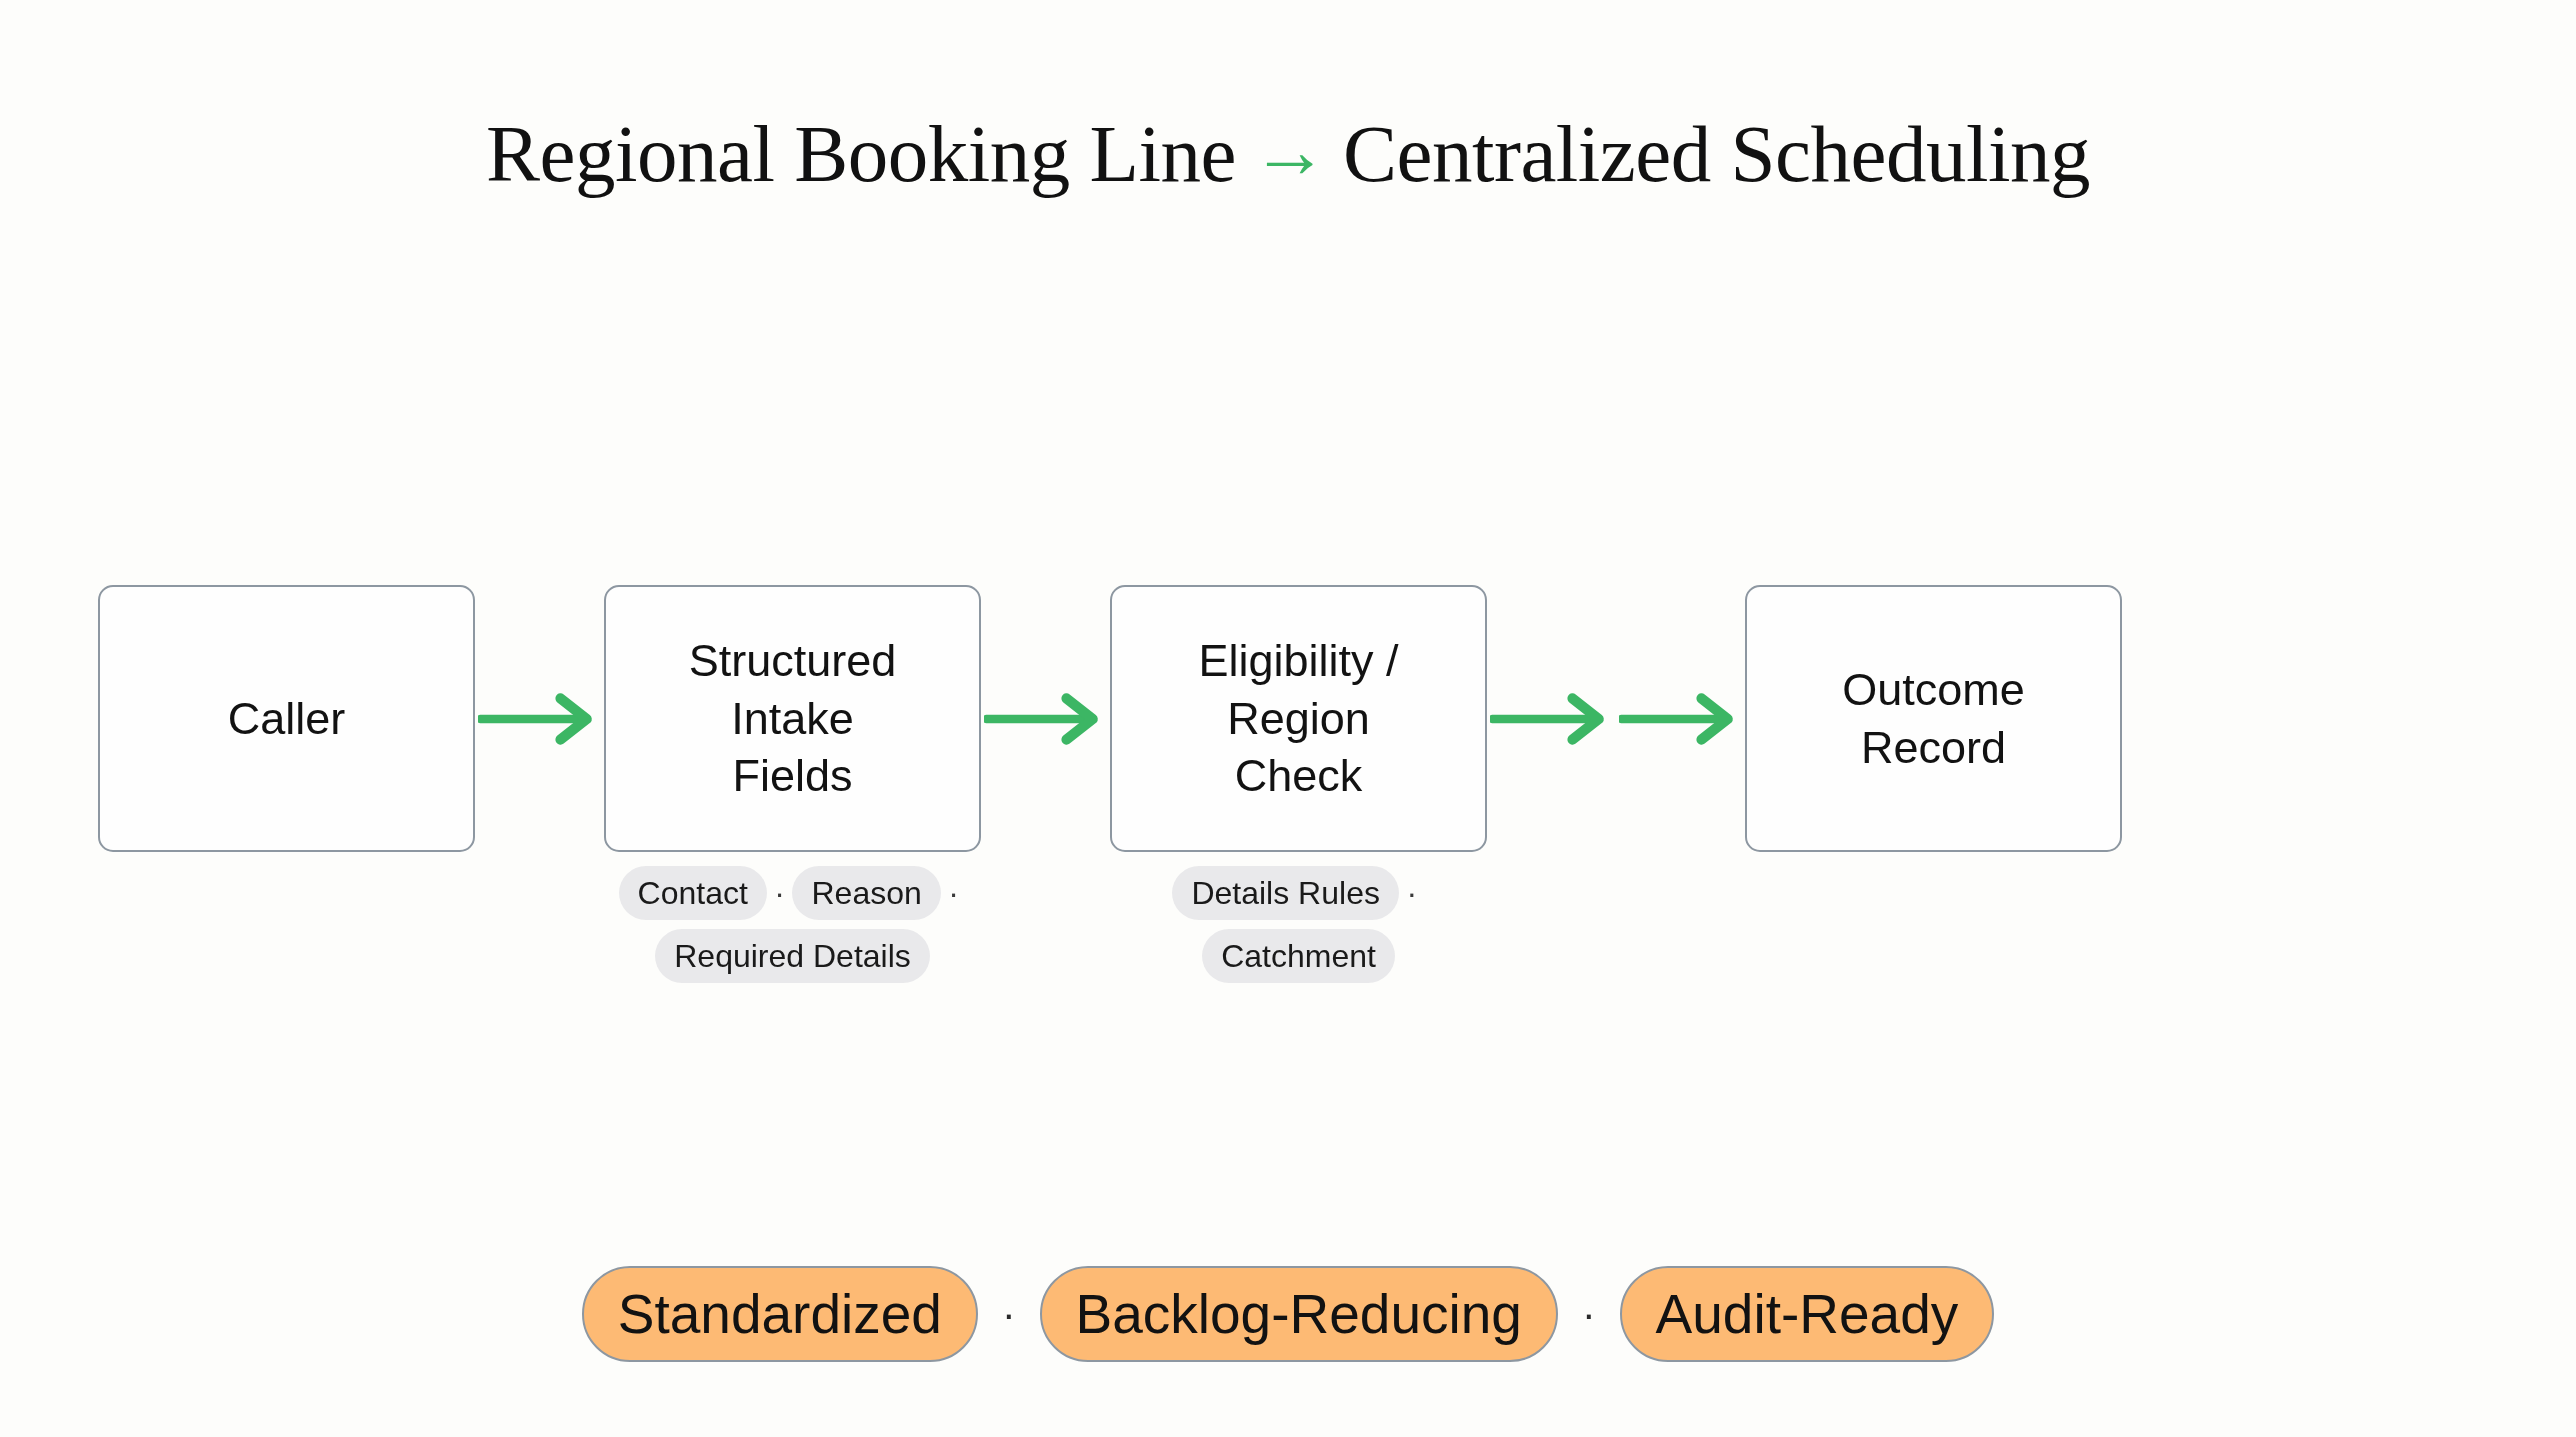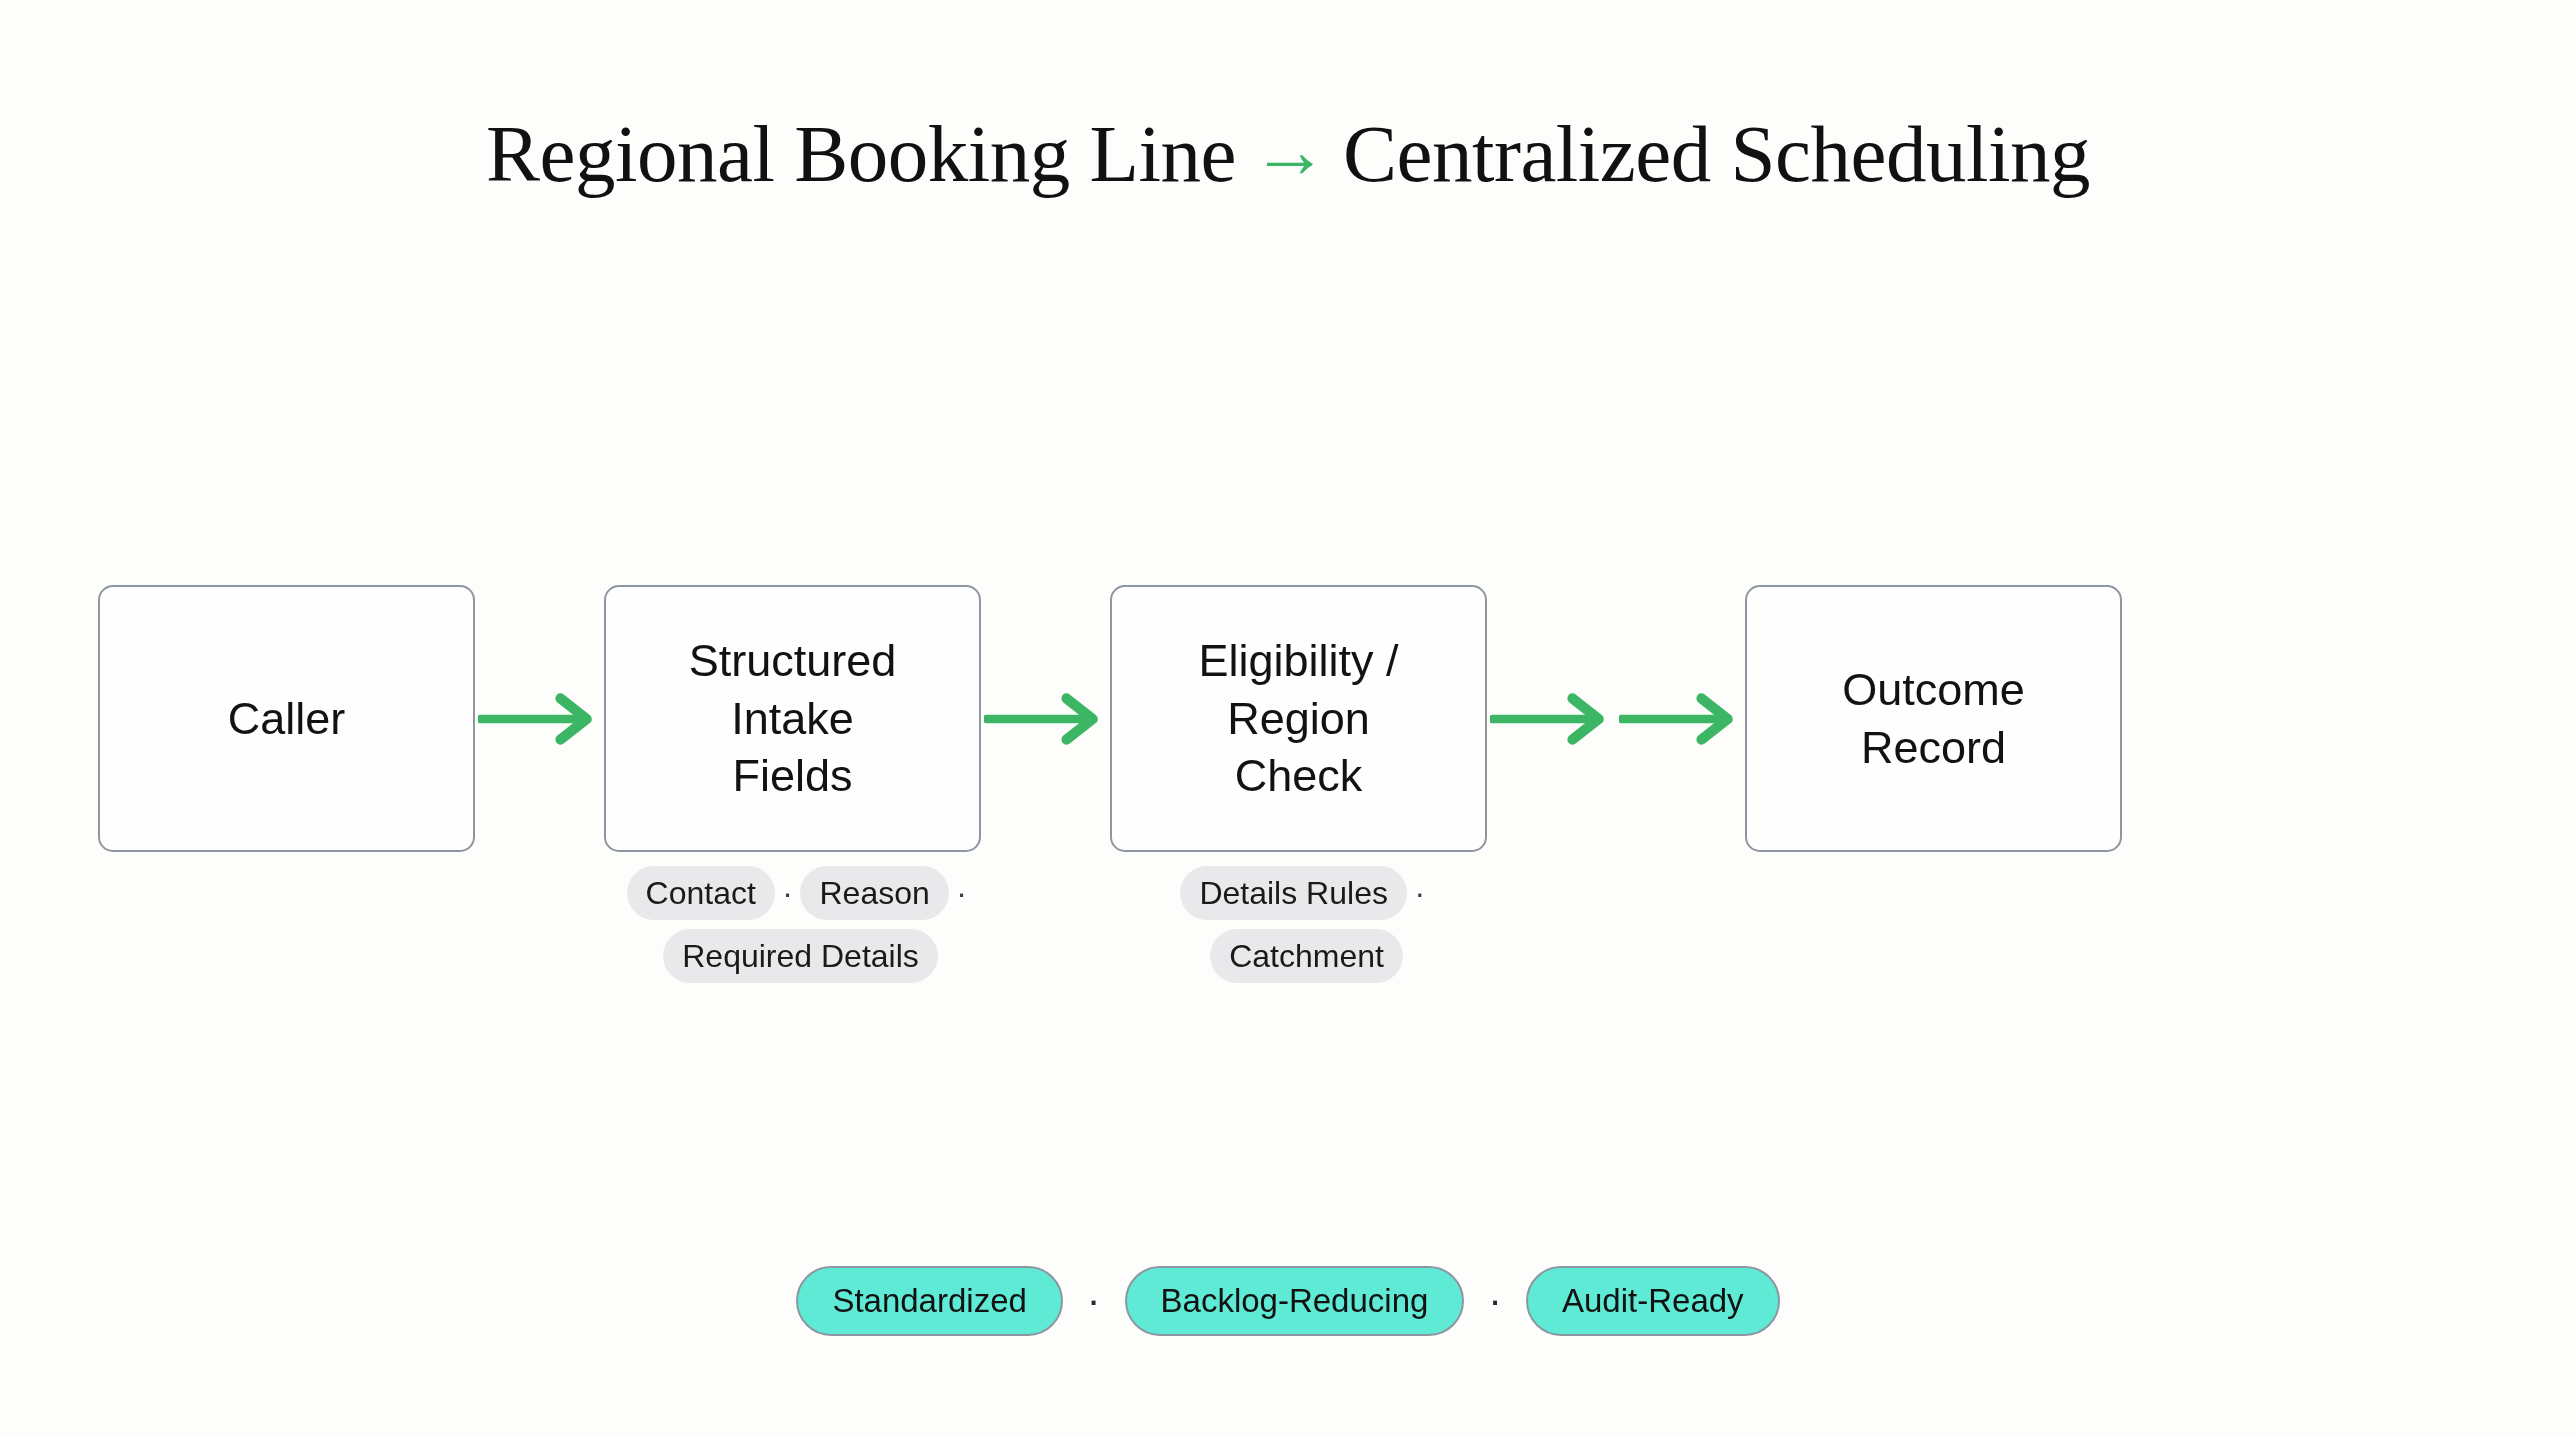--- a/index.html
+++ b/index.html
@@ -87,21 +87,21 @@
     align-items: center;
     justify-content: center;
     flex: none;
   }
   .connector svg { display: block; }
 
   
   .chip-area {
     position: absolute;
     top: 281px;
-    left: 8px;
+    left: 0;
     width: 377px;
     display: flex;
     flex-wrap: wrap;
     justify-content: center;
     align-items: center;
     gap: 0px;
     row-gap: 9.4px;
   }
   .chip {
     background: #e9e9eb;
@@ -126,23 +126,23 @@
     width: 100%;
     display: flex;
     flex-direction: row;
     align-items: center;
     justify-content: center;
   }
   .pill {
     box-sizing: border-box;
     border: 2.8px solid #8d97a1;
     border-radius: 935px;
-    background: #5eead4;
+    background: #fdba74;
     padding: 13px 34px;
-    font-size: 33px;
+    font-size: 55px;
     line-height: 1.2;
     color: #121212;
     white-space: nowrap;
   }
   .pill-sep {
     font-size: 41px;
     color: #2a2a2a;
     padding: 0 24px;
   }
 </style>

